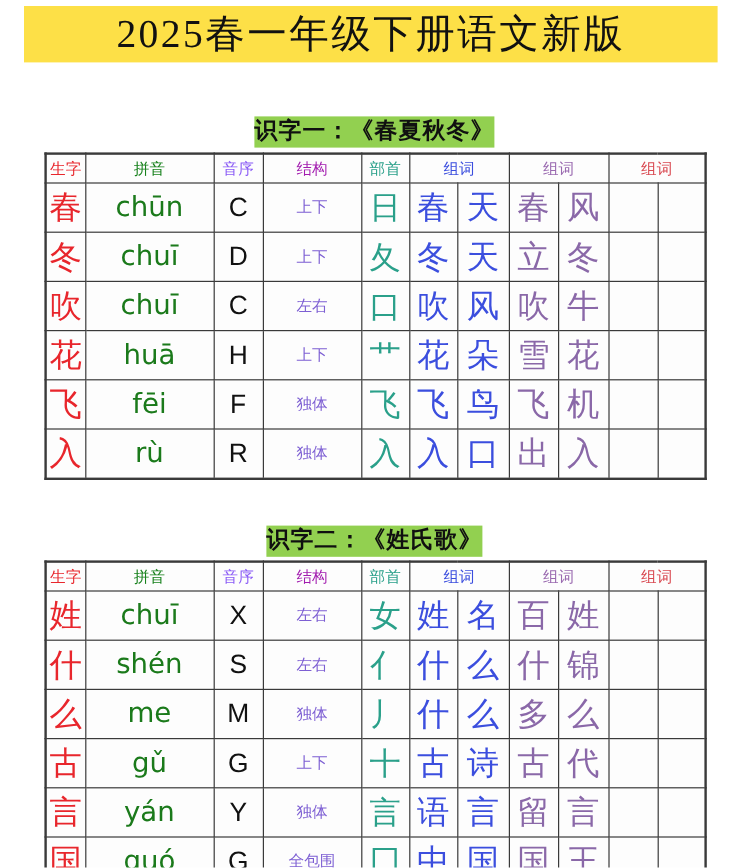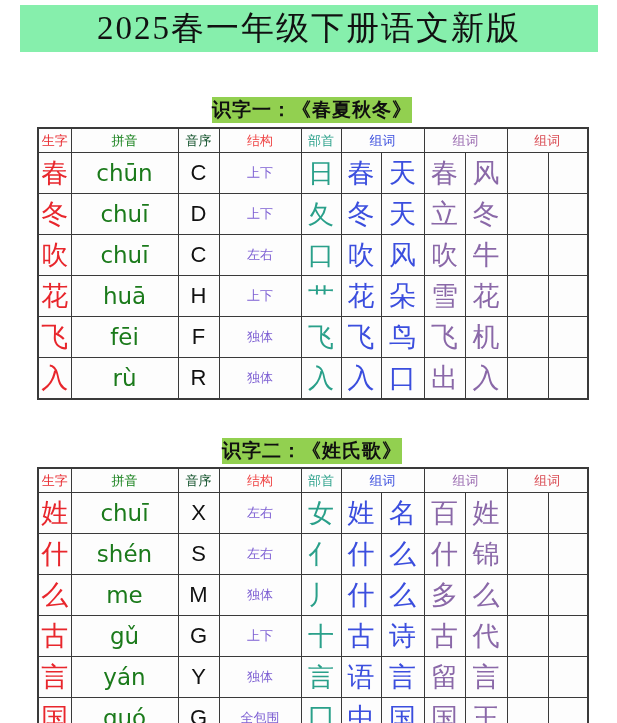--- a/index.html
+++ b/index.html
@@ -3,21 +3,21 @@
 <meta charset="utf-8">
 <style>
   html,body{margin:0;padding:0;}
   body{
     width:617px;height:723px;overflow:hidden;position:relative;
     background:#ffffff;
     font-family:"Liberation Serif","DejaVu Serif",serif;
   }
   .banner{
     position:absolute;left:20px;top:5px;width:578px;height:47px;
-    background:#86efac;
+    background:#fde047;
     display:flex;align-items:center;justify-content:center;
     font-size:33px;letter-spacing:2px;color:#111;white-space:nowrap;
   }
   .banner .title-red{color:#CF2418;}
   .section-heading-row{
     position:absolute;left:37px;width:550px;text-align:center;
   }
   #heading-row-1{top:97px;}
   #heading-row-2{top:438px;}
   .section-heading{
@@ -38,22 +38,22 @@
     border:1px solid #3a3a3a;text-align:center;vertical-align:middle;
     padding:0;overflow:hidden;white-space:nowrap;
   }
   .vocab-table thead th{
     height:23px;font-weight:normal;font-size:13px;
   }
   .vocab-table tbody td{height:40px;}
   
   .h-char{color:#E8262C;}
   .h-pinyin{color:#17811c;}
-  .h-initial{color:#14532d;}
-  .h-structure{color:#ef4444;margin-top:20px;}
+  .h-initial{color:#8b5cf6;}
+  .h-structure{color:#a21caf;margin-top:20px;}
   .h-radical{color:#2AA08A;}
   .h-word1{color:#3B4EDE;}
   .h-word2{color:#9A6AB0;}
   .h-word3{color:#D94A52;}
   
   .c-char{color:#E8262C;font-size:27px;}
   .c-pinyin{color:#1B7A1B;font-family:"DejaVu Sans","Liberation Sans",sans-serif;font-size:23px;}
   .c-initial{color:#111111;font-family:"Liberation Sans","DejaVu Sans",sans-serif;font-size:22px;}
   .c-structure{color:#7D5FD3;font-size:13px;}
   .c-radical{color:#2AA08A;font-size:26px;}

